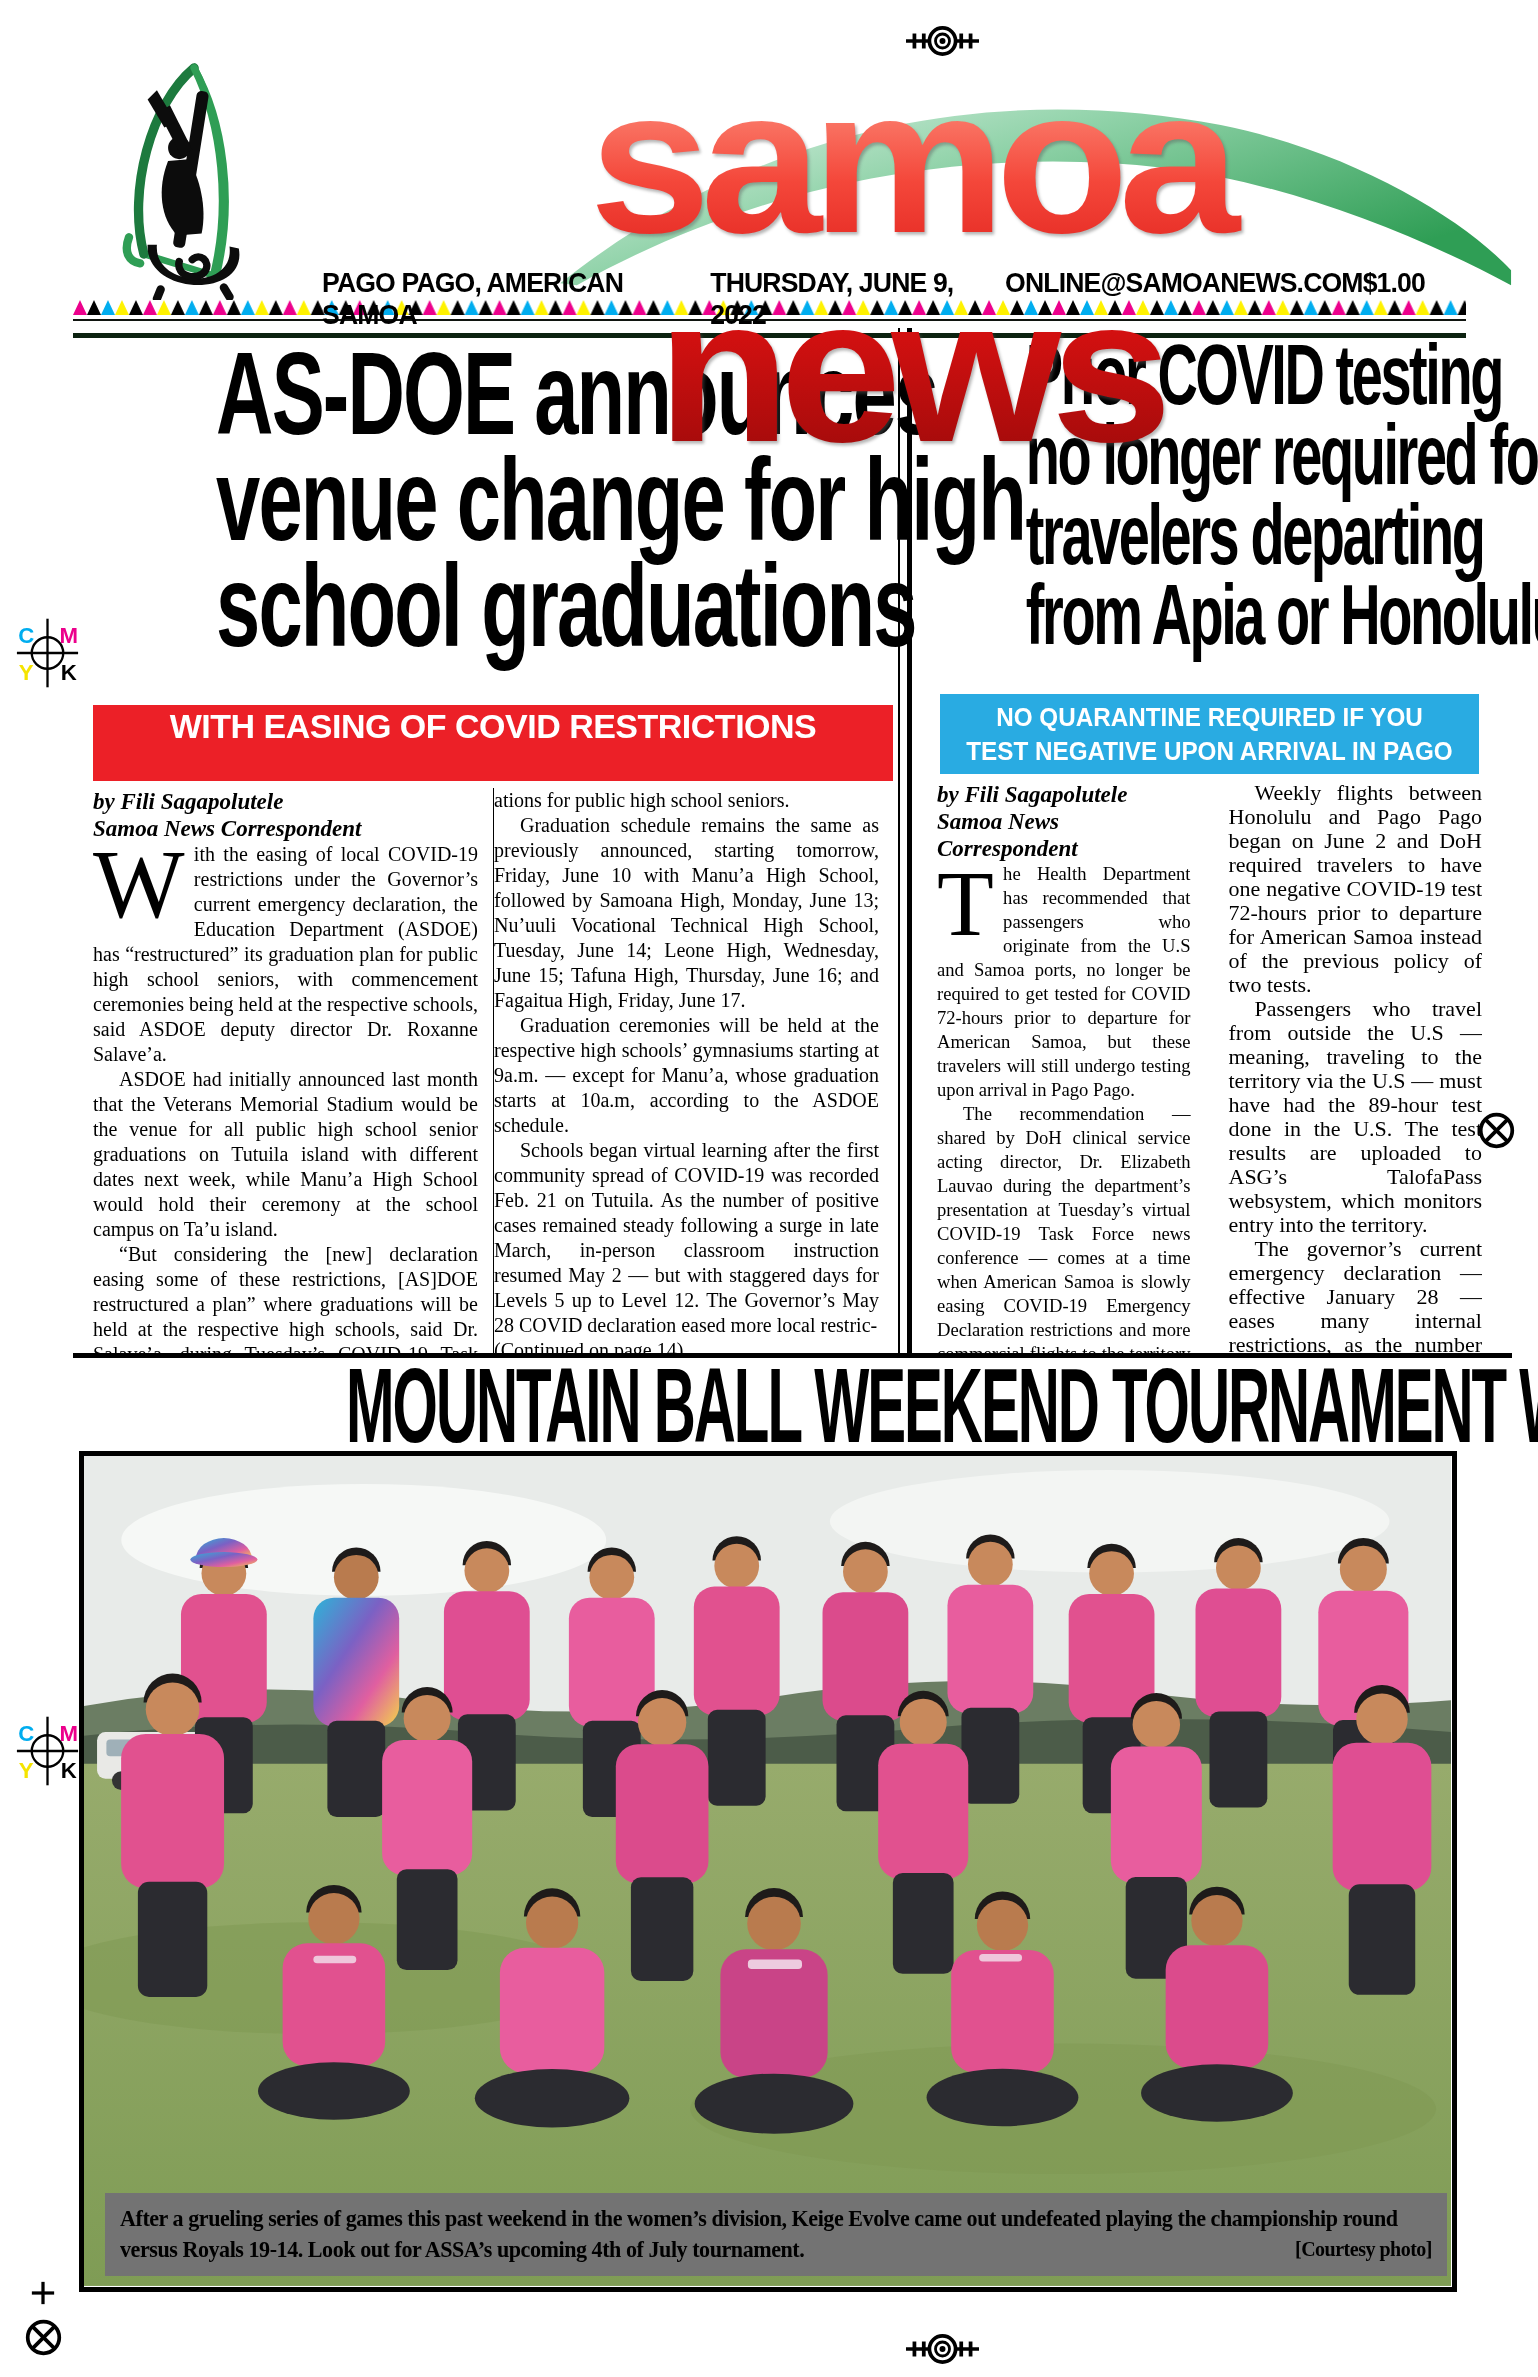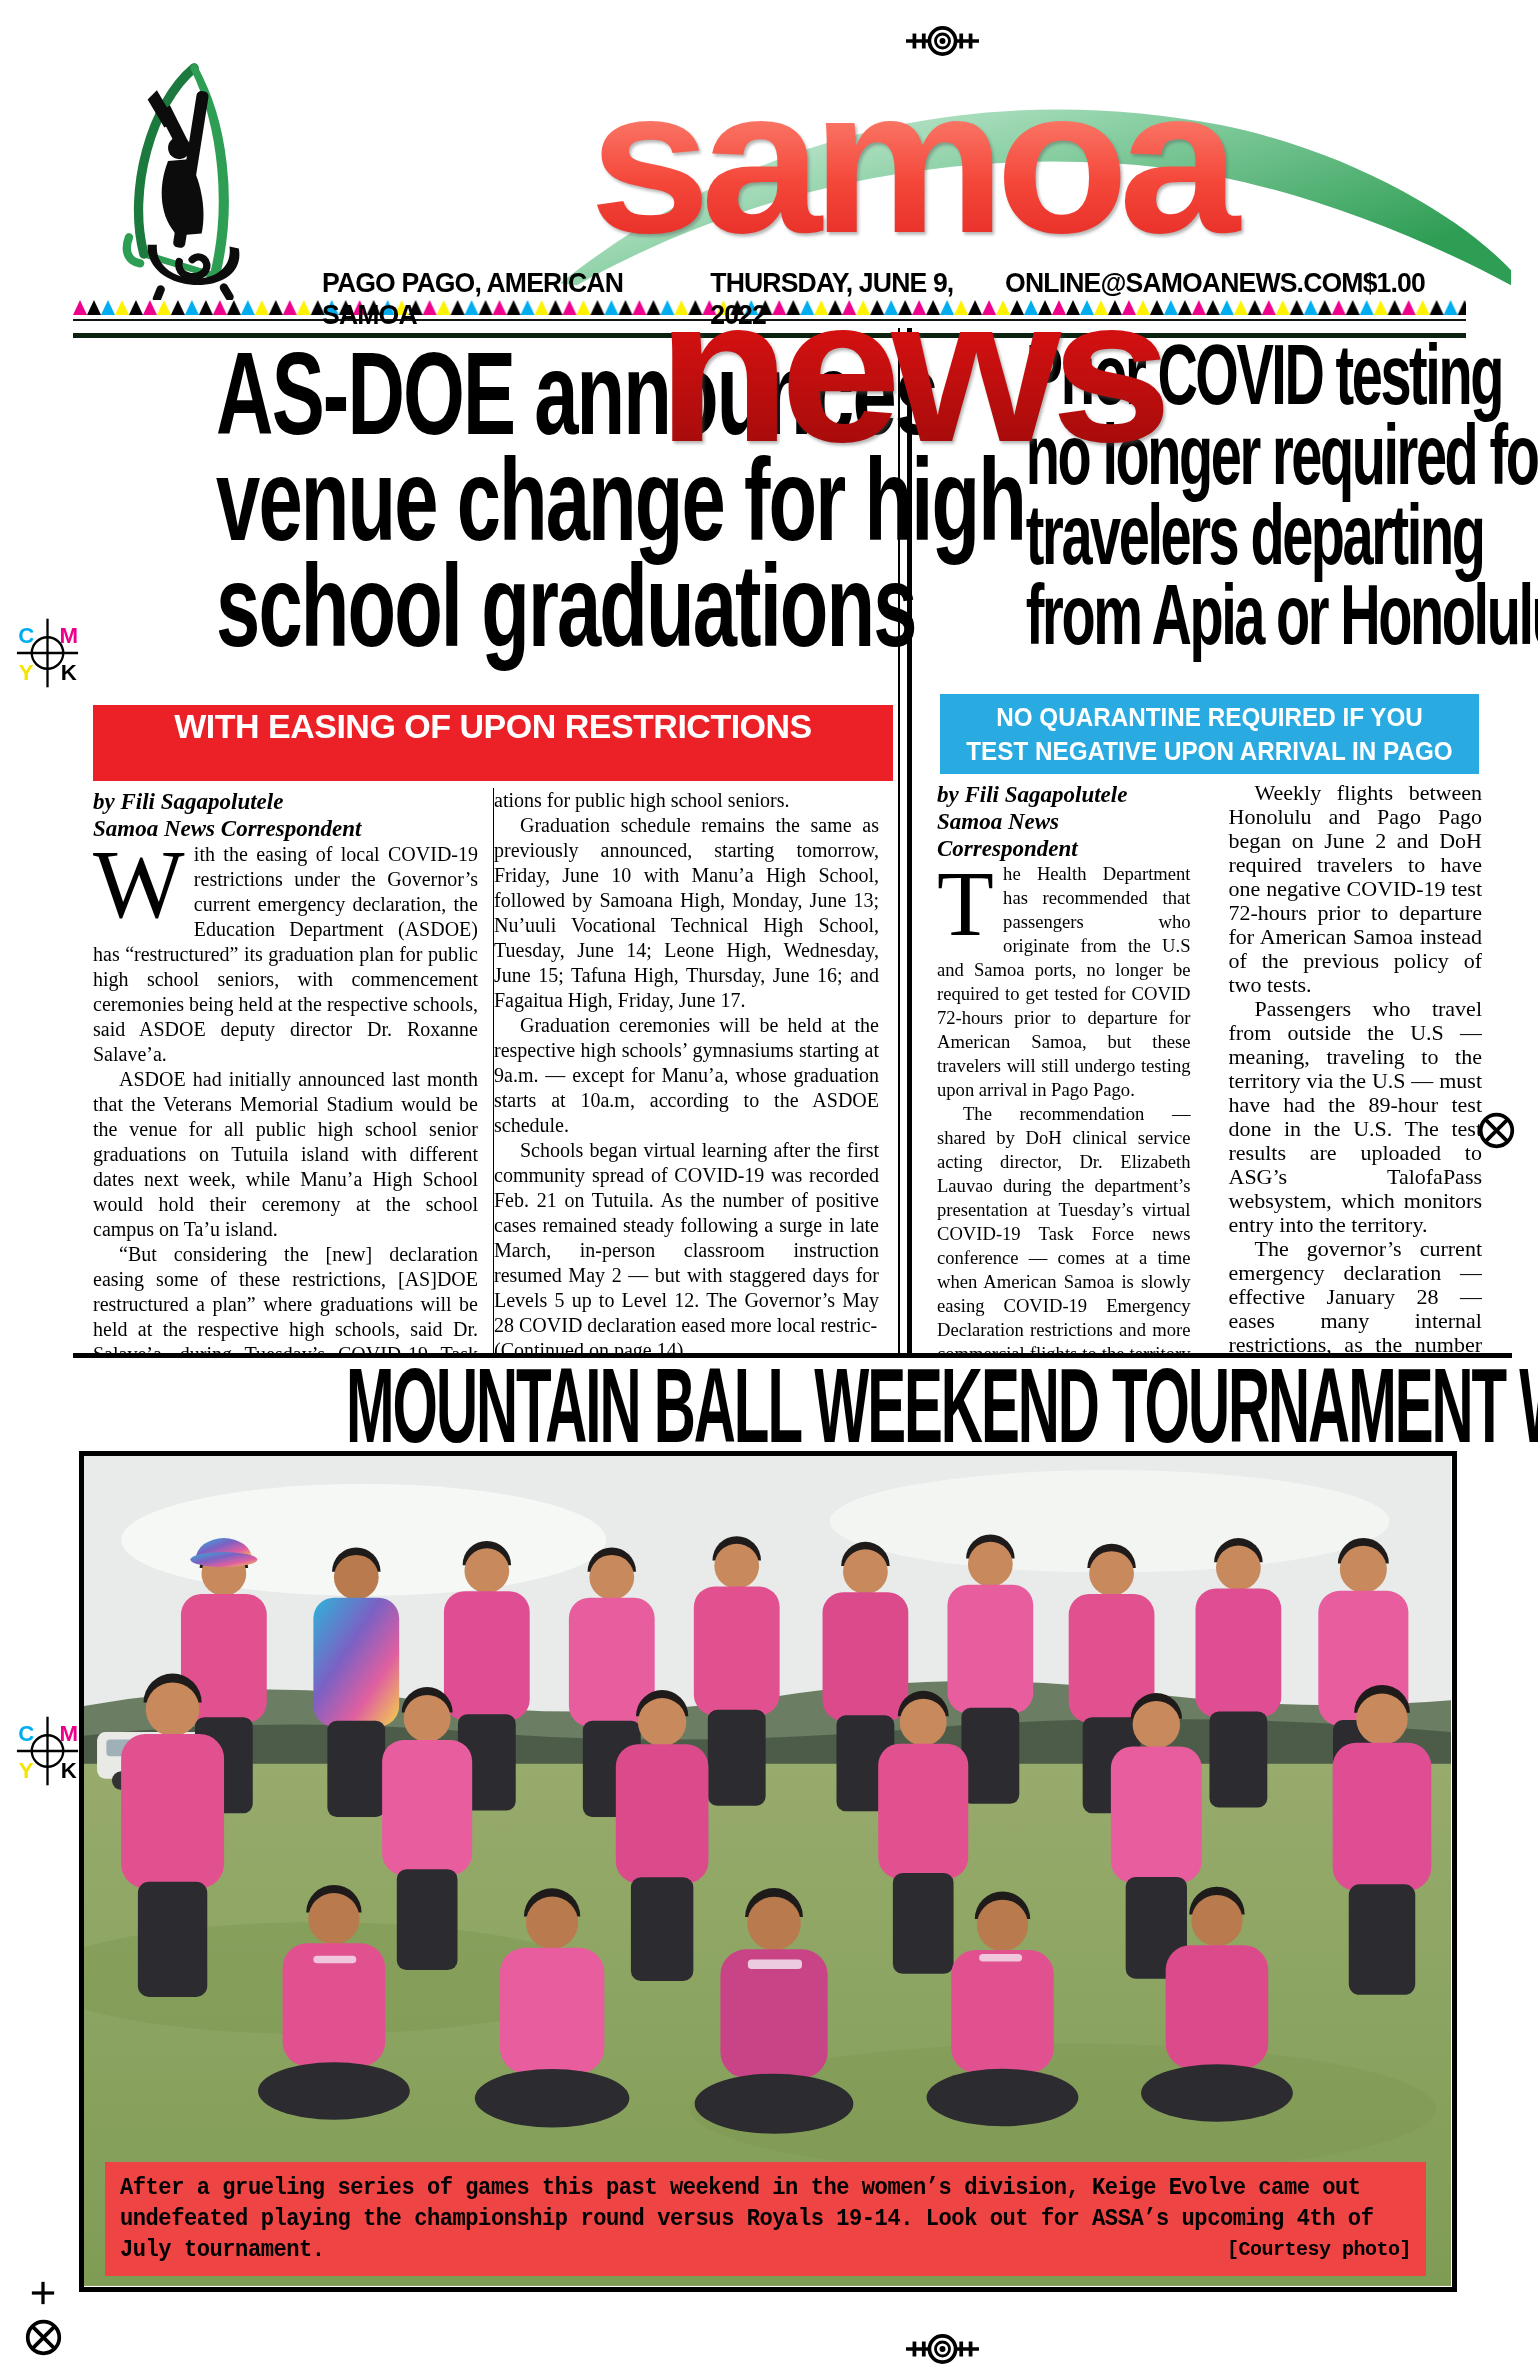--- a/index.html
+++ b/index.html
@@ -57,22 +57,22 @@
   #r-cols{left:937px;top:781px;width:545px;height:573px;display:flex;overflow:hidden;}
   #r-col1{width:254px;font-size:18.6px;line-height:24px;}
   #r-col2{width:254px;font-size:22px;line-height:24px;margin-left:38px;}
   #r-col1 .dropcap{font-size:93px;line-height:71px;}
 
   
   #hrule{left:73px;top:1353px;width:1439px;height:4.7px;background:#000;}
   #b-headline{left:0;top:1357px;width:1538px;font-size:106px;line-height:97px;letter-spacing:-3.7px;
     transform:scaleX(.55);transform-origin:center;white-space:nowrap;}
   #photo{left:79px;top:1451px;width:1378px;height:841px;border:5.6px solid #000;box-sizing:border-box;}
-  #caption{position:absolute;left:20.5px;right:26px;bottom:11.2px;background:#ef4444;
-    padding:9.3px 15px 11.2px 15px;font-family:Liberation Mono, monospace;font-weight:bold;
+  #caption{position:absolute;left:20.5px;right:5px;bottom:11.2px;background:#737373;
+    padding:9.3px 15px 11.2px 15px;font-family:Liberation Serif, serif;font-weight:bold;
     font-size:24px;line-height:31px;letter-spacing:-0.5px;}
   #caption .cap-text{display:block;transform:scaleX(.92);transform-origin:left center;width:108%;}
   #caption .credit{position:absolute;right:15px;bottom:11.2px;font-size:20px;font-weight:bold;}
 
   
   .mark{z-index:5;}
   #cmyk1{left:13px;top:615px;}
   #cmyk2{left:13px;top:1713px;}
   #reg-top{left:906px;top:24px;}
   #reg-bottom{left:906px;top:2332px;}
@@ -149,21 +149,21 @@
 </svg>
 <div class="abs" id="green-rule"></div>
 
 <div class="abs hl" id="l-headline">
   <div>AS-DOE announces</div>
   <div>venue change for high</div>
   <div>school graduations</div>
 </div>
 
 <div class="abs banner" id="l-banner">
-  <div>WITH EASING OF UPON RESTRICTIONS</div>
+  <div>WITH EASING OF COVID RESTRICTIONS</div>
 </div>
 
 <div class="abs" id="l-cols">
   <div class="bodycol" id="l-col1">
     <div class="byline">by Fili Sagapolutele</div>
     <div class="byline">Samoa News Correspondent</div>
     <p><span class="dropcap">W</span><span>ith the easing of local COVID-19 restrictions under the Governor’s current emergency declaration, the Education Department (ASDOE) has “restructured” its graduation plan for public high school seniors, with commencement ceremonies being held at the respective schools, said ASDOE deputy director Dr. Roxanne Salave’a.</span></p>
     <p class="ind">ASDOE had initially announced last month that the Veterans Memorial Stadium would be the venue for all public high school senior graduations on Tutuila island with different dates next week, while Manu’a High School would hold their ceremony at the school campus on Ta’u island.</p>
     <p class="ind">“But considering the [new] declaration easing some of these restrictions, [AS]DOE restructured a plan” where graduations will be held at the respective high schools, said Dr. Salave’a, during Tuesday’s COVID-19 Task Force virtual news conference, providing an update on gradu-</p>
   </div>

